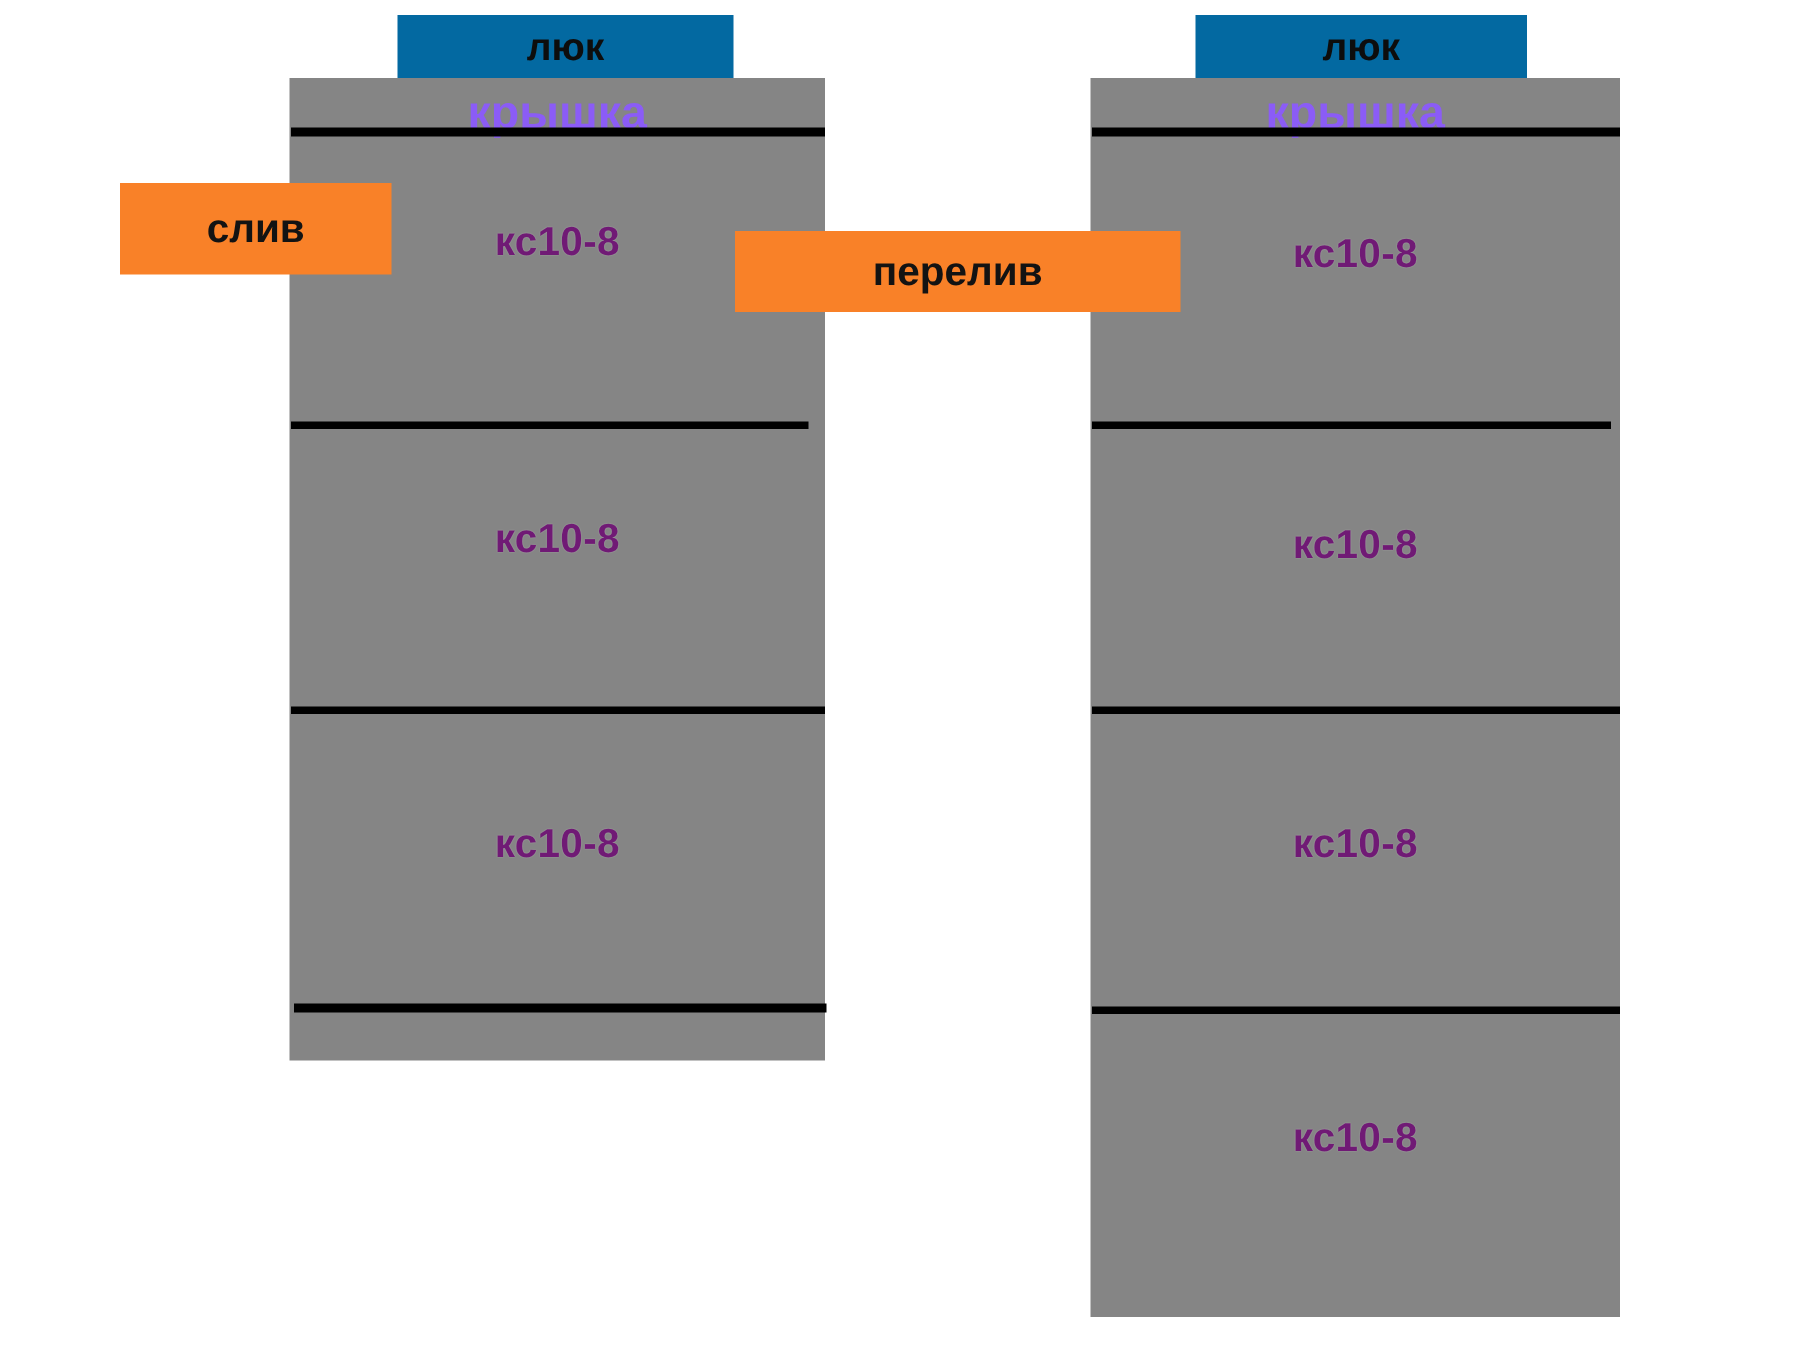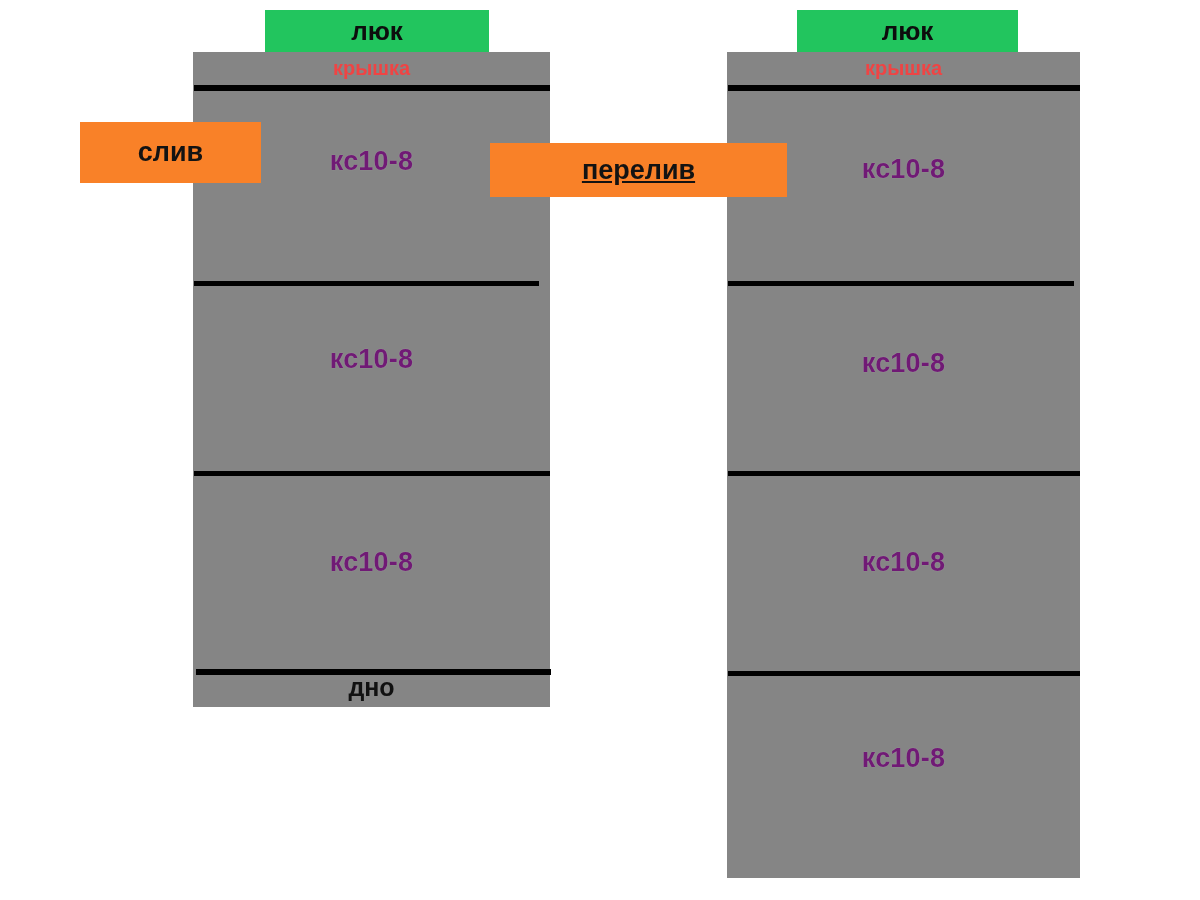--- a/index.html
+++ b/index.html
@@ -37,22 +37,22 @@
     font-weight: 700;
     letter-spacing: 0.2px;
     white-space: nowrap;
     text-shadow: 0 0 1px rgba(255,255,255,0.35);
   }
 
   
   .lid-label {
     position: absolute;
     text-align: center;
-    color: #ef4444;
-    font-size: 20px;
+    color: #8b5cf6;
+    font-size: 31px;
     font-weight: 700;
     white-space: nowrap;
   }
 
   
   .bottom-label {
     position: absolute;
     text-align: center;
     color: #111111;
     font-size: 25px;
@@ -62,21 +62,21 @@
 
   
   .sep {
     position: absolute;
     background: #000000;
   }
 
   
   .hatch {
     position: absolute;
-    background: #22c55e;
+    background: #0369a1;
     display: flex;
     align-items: center;
     justify-content: center;
     color: #0d0d0d;
     font-size: 26px;
     font-weight: 700;
     box-sizing: border-box;
   }
 
   
@@ -105,21 +105,20 @@
 
   <div class="sep" style="left:194px; top:281px; width:345px; height:5px;"></div>
   <div class="sep" style="left:194px; top:471px; width:356px; height:5px;"></div>
 
   <div class="sep" style="left:196px; top:669px; width:355px; height:6px;"></div>
 
   <div class="ring-label" style="left:193px; top:146px; width:357px;">кс10-8</div>
   <div class="ring-label" style="left:193px; top:344px; width:357px;">кс10-8</div>
   <div class="ring-label" style="left:193px; top:547px; width:357px;">кс10-8</div>
 
-  <div class="bottom-label" style="left:193px; top:673px; width:357px;">дно</div>
 
   <div class="hatch" style="left:265px; top:10px; width:224px; height:42px;">
     <span>люк</span>
   </div>
 
   <div class="tank" style="left:727px; top:52px; width:353px; height:826px;"></div>
 
   <div class="lid-label" style="left:727px; top:57px; width:353px;">крышка</div>
 
   <div class="sep" style="left:728px; top:85px; width:352px; height:6px;"></div>
@@ -134,17 +133,17 @@
   <div class="ring-label" style="left:727px; top:743px; width:353px;">кс10-8</div>
 
   <div class="hatch" style="left:797px; top:10px; width:221px; height:42px;">
     <span>люк</span>
   </div>
 
   <div class="pipe" style="left:80px; top:122px; width:181px; height:61px;">
     <span>слив</span>
   </div>
 
-  <div class="pipe" style="left:490px; top:143px; width:297px; height:54px;text-decoration:underline;">
+  <div class="pipe" style="left:490px; top:154px; width:297px; height:54px;">
     <span>перелив</span>
   </div>
 
 </div>
 
 </body></html>

